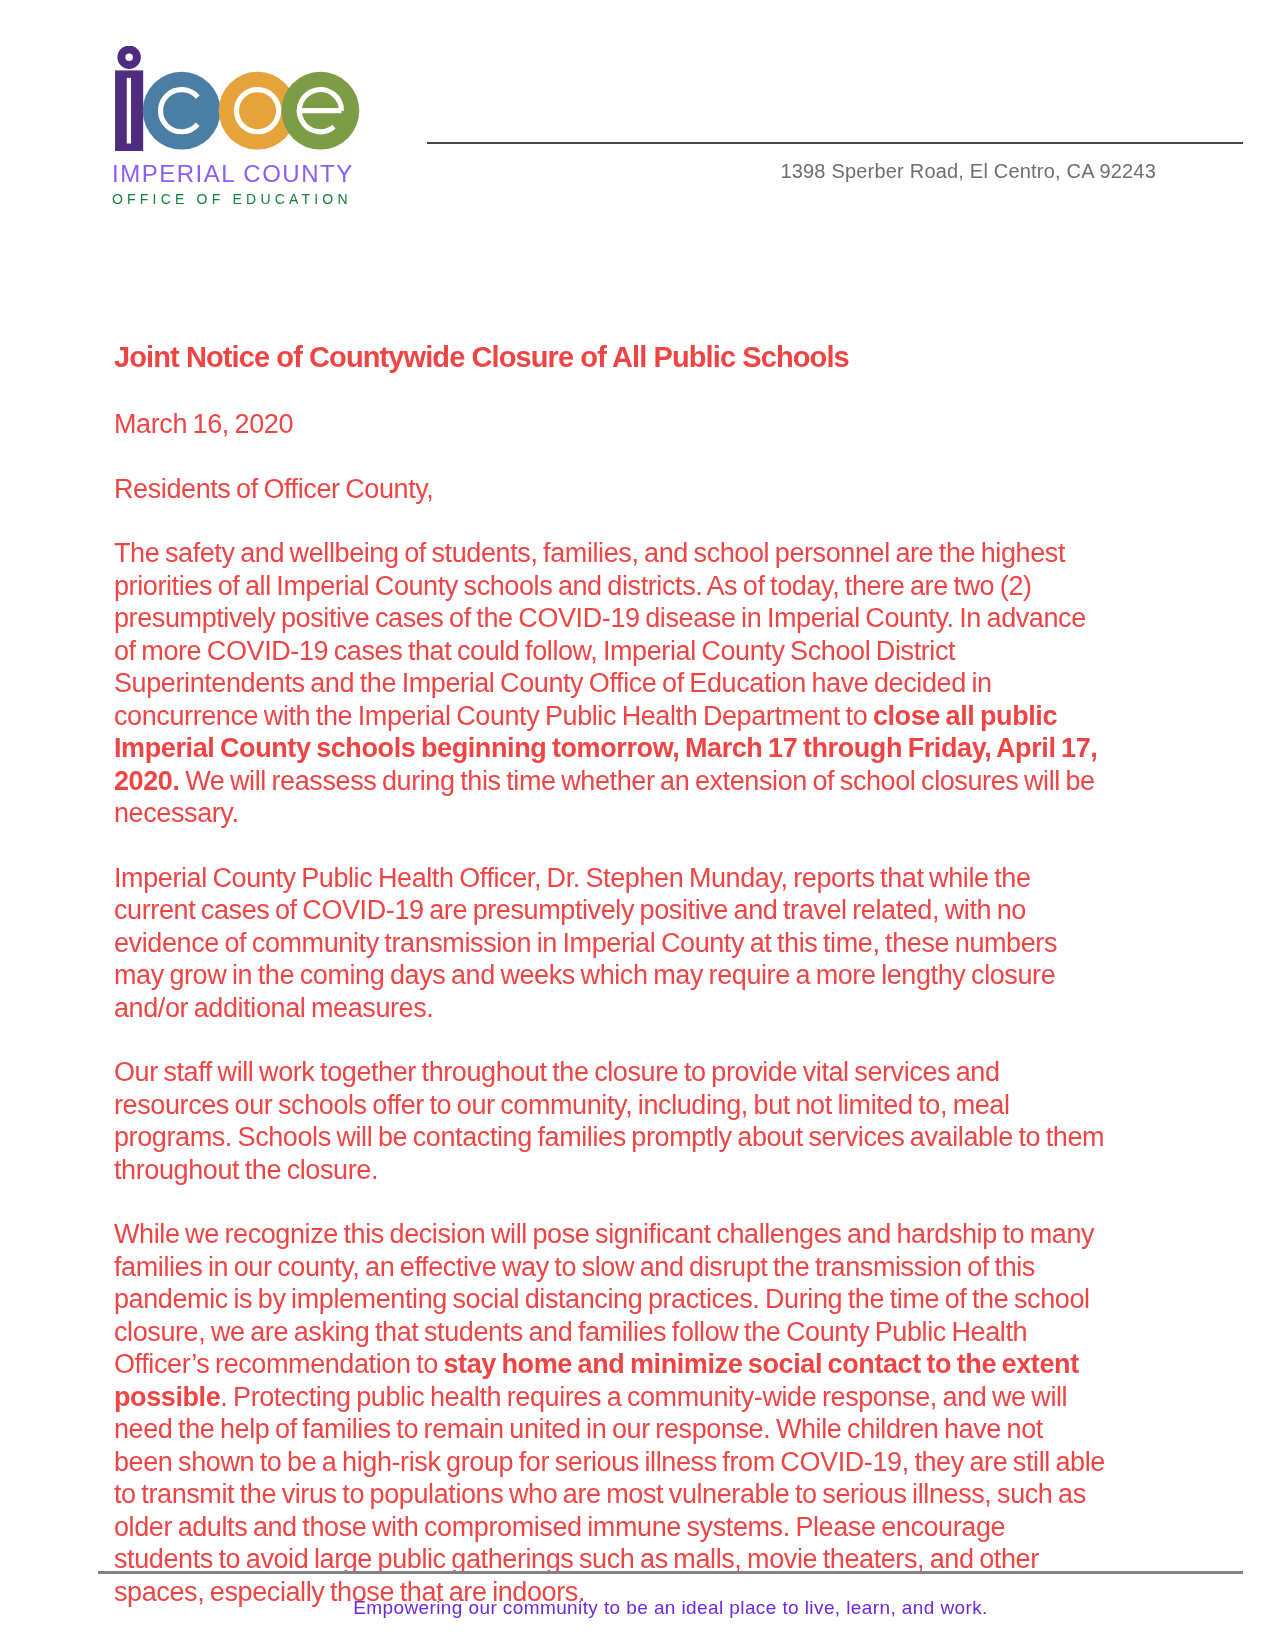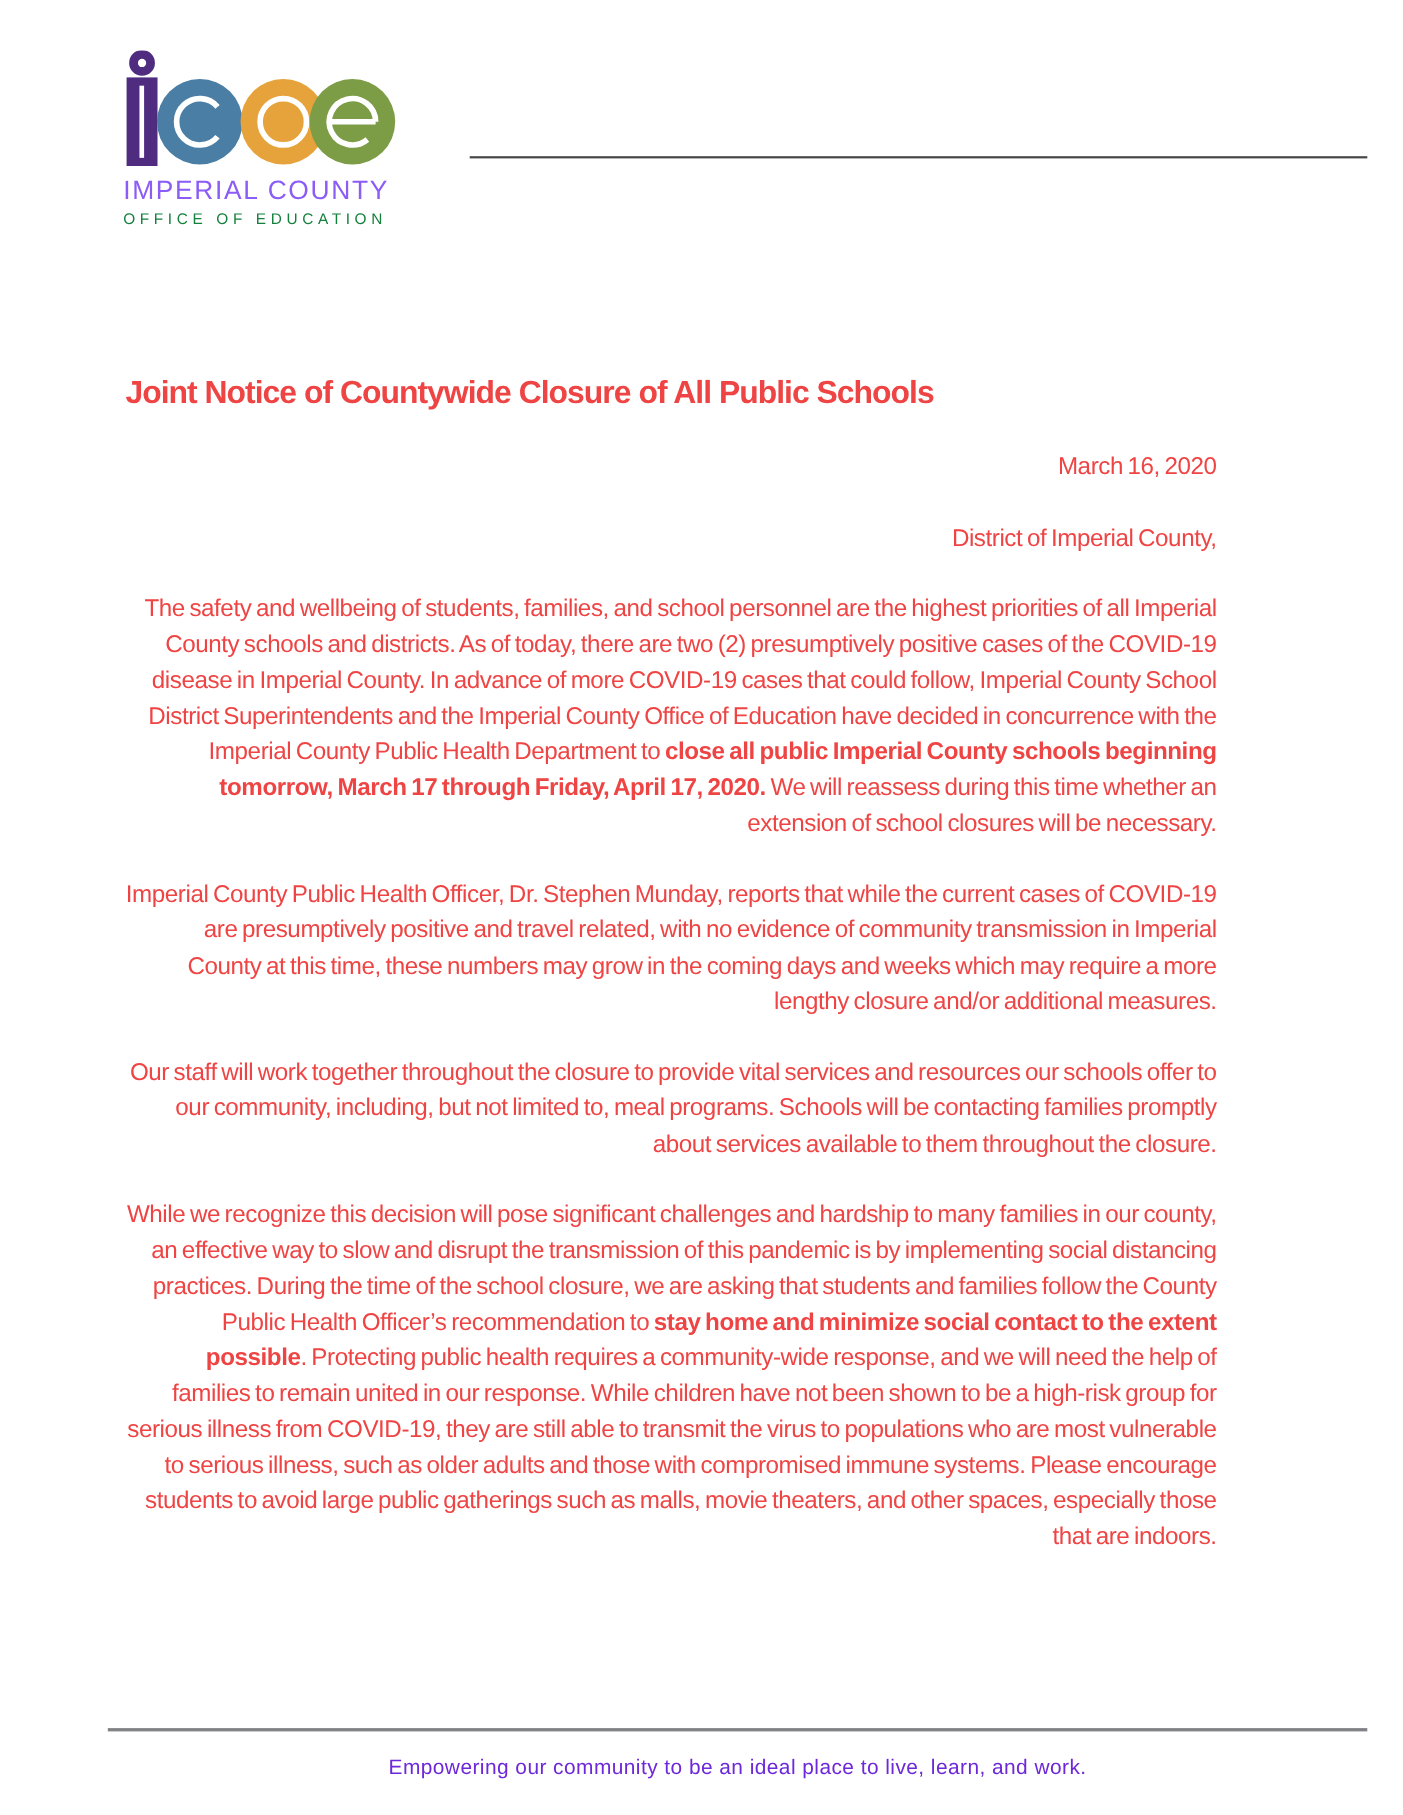--- a/index.html
+++ b/index.html
@@ -44,22 +44,22 @@
     position:absolute;left:114px;top:336px;width:992px;
     color:#ef4444;
   }
   .doc h1{
     margin:0 0 30px 0;
     font-size:29px;line-height:42px;font-weight:bold;
     letter-spacing:-0.9px;
   }
   .doc p{
     margin:0 0 32px 0;
-    font-size:22px;line-height:32.5px;
-    letter-spacing:-0.4px;word-spacing:-1.5px;text-align:right;
+    font-size:27px;line-height:32.5px;
+    letter-spacing:-0.4px;word-spacing:-1.5px;
   }
   .doc .b{font-weight:bold;}
   
   .foot-rule{
     position:absolute;left:98px;top:1571px;width:1145px;height:3px;
     background:#808285;
   }
   .motto{
     position:absolute;left:98px;top:1594px;width:1145px;
     text-align:center;color:#6d28d9;
@@ -92,26 +92,27 @@
     <div class="org1">IMPERIAL COUNTY</div>
     <div class="org2">OFFICE OF EDUCATION</div>
   </div>
 
   <div class="head-right">
   </div>
 
   <div class="head-rule"></div>
 
   <div class="address">
+    <div>1398 Sperber Road, El Centro, CA 92243</div>
   </div>
 
   <div class="doc">
     <h1>Joint Notice of Countywide Closure of All Public Schools</h1>
     <p>March 16, 2020</p>
-    <p>District of Imperial County,</p>
+    <p>Residents of Officer County,</p>
     <p><span>The safety and wellbeing of students, families, and school personnel are the highest priorities of all Imperial County schools and districts. As of today, there are two (2) presumptively positive cases of the COVID-19 disease in Imperial County. In advance of more COVID-19 cases that could follow, Imperial County School District Superintendents and the Imperial County Office of Education have decided in concurrence with the Imperial County Public Health Department to </span><span class="b">close all public Imperial County schools beginning tomorrow, March 17 through Friday, April 17, 2020.</span><span> We will reassess during this time whether an extension of school closures will be necessary.</span></p>
     <p><span>Imperial County Public Health Officer, Dr. Stephen Munday, reports that while the current cases of COVID-19 are presumptively positive and travel related, with no evidence of community transmission in Imperial County at this time, these numbers may grow in the coming days and weeks which may require a more lengthy closure and/or additional measures.</span></p>
     <p><span>Our staff will work together throughout the closure to provide vital services and resources our schools offer to our community, including, but not limited to, meal programs. Schools will be contacting families promptly about services available to them throughout the closure.</span></p>
     <p><span>While we recognize this decision will pose significant challenges and hardship to many families in our county, an effective way to slow and disrupt the transmission of this pandemic is by implementing social distancing practices. During the time of the school closure, we are asking that students and families follow the County Public Health Officer’s recommendation to </span><span class="b">stay home and minimize social contact to the extent possible</span><span>. Protecting public health requires a community-wide response, and we will need the help of families to remain united in our response. While children have not been shown to be a high-risk group for serious illness from COVID-19, they are still able to transmit the virus to populations who are most vulnerable to serious illness, such as older adults and those with compromised immune systems. Please encourage students to avoid large public gatherings such as malls, movie theaters, and other spaces, especially those that are indoors.</span></p>
   </div>
 
   <div class="foot-rule"></div>
   <div class="motto">Empowering our community to be an ideal place to live, learn, and work.</div>
 
 </div>

